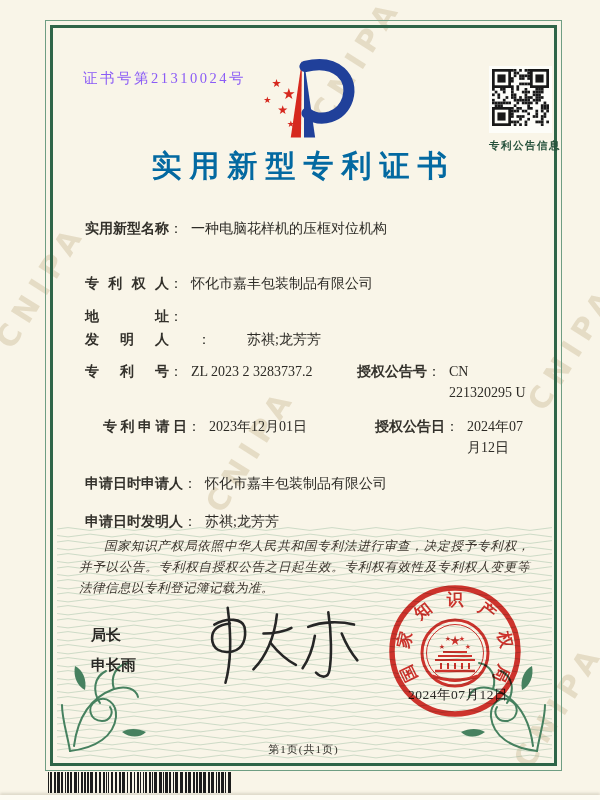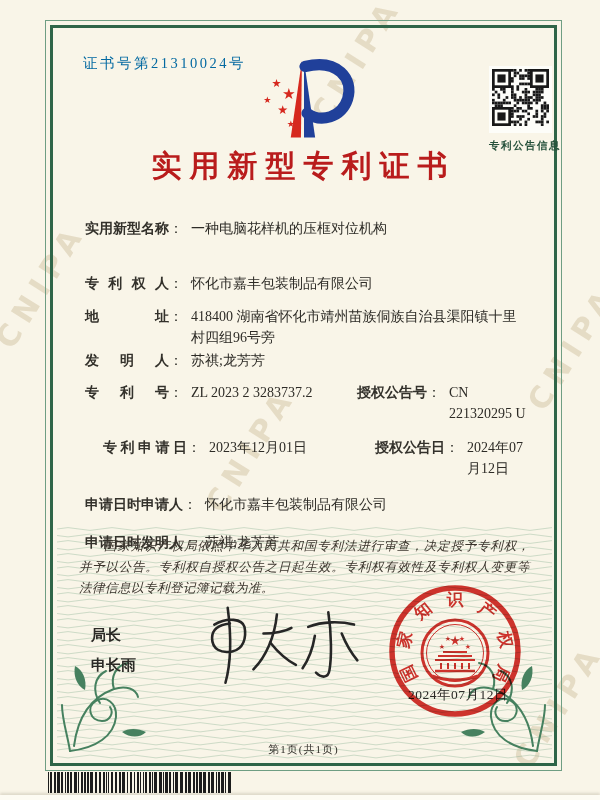--- a/index.html
+++ b/index.html
@@ -27,44 +27,44 @@
   .frame::before {
     content:""; position:absolute; inset:-8px; border:1.5px solid #6f9e83; pointer-events:none;
   }
 
   .waves { position:absolute; left:4px; top:498px; z-index:0; }
   .ornament { position:absolute; z-index:1; }
   .orn-br { right:3px; bottom:3px; }
   .orn-bl { left:3px; bottom:3px; }
 
   .cert-no {
-    position:absolute; left:30px; top:26px; z-index:3;
-    font-size:14.5px; letter-spacing:2.5px; color:#0369a1;
+    position:absolute; left:30px; top:41px; z-index:3;
+    font-size:14.5px; letter-spacing:2.5px; color:#8b5cf6;
   }
   .logo { position:absolute; left:187px; top:26px; z-index:3; }
   .qr-wrap { position:absolute; left:408px; top:38px; width:100px; text-align:left; z-index:3;margin-left:20px; }
   .qr-box { background:#fdfdf9; padding:3px; display:inline-block; margin-left:8px; }
   .qr-caption {
     margin-top:6px; font-size:10.5px; font-weight:bold; letter-spacing:1.5px;
     color:#24503a; text-align:center; width:88px;
   }
   .title {
     position:absolute; left:0; right:0; top:118px; z-index:3; text-align:center;
-    font-size:30px; font-weight:bold; letter-spacing:8px; color:#b91c1c;
+    font-size:30px; font-weight:bold; letter-spacing:8px; color:#0369a1;
   }
 
   .fields { position:absolute; left:32px; right:26px; top:190px; z-index:3; font-size:14px; line-height:21px; }
   .row { display:flex; align-items:flex-start; }
   .lbl { color:#33312b; flex:none;font-weight:bold; }
   .lbl.j { display:inline-block; width:84px; text-align:justify; text-align-last:justify; }
   .colon { flex:none; margin-right:8px; }
   .val { flex:1; color:#2d2b26; }
   .cols .col-l { width:272px; display:flex; }
   .cols .col-r { flex:1; display:flex; }
-  .f-patentee{margin-top:34px;} .f-address{margin-top:12px;} .f-inventor{margin-top:2px;}
+  .f-patentee{margin-top:34px;} .f-address{margin-top:12px;} .f-inventor{margin-top:2px;gap:28px;}
   .f-nums{margin-top:11px;} .f-dates{margin-top:13px;margin-left:18px;} .f-app{margin-top:15px;} .f-inv2{margin-top:17px;}
 
   .statement {
     position:absolute; left:26px; right:24px; top:508px; z-index:3;
     font-size:12.5px; line-height:21px; color:#3a342c; letter-spacing:0.5px;
     text-indent:2em; text-align:justify; font-style:italic;
   }
   .signer { position:absolute; left:38px; top:592px; z-index:4; font-size:15px; font-weight:bold;
     font-family:"Liberation Sans","DejaVu Sans",sans-serif; color:#2b2a26; line-height:30px; }
   .signature { position:absolute; left:130px; top:572px; z-index:4; }
@@ -335,21 +335,20 @@
 
       <div class="row f-patentee">
         <span class="lbl j">专利权人</span>
           <span class="colon">：</span>
         <span class="val">怀化市嘉丰包装制品有限公司</span>
       </div>
 
       <div class="row f-address">
         <span class="lbl j">地址</span>
           <span class="colon">：</span>
-        <span class="val">418400 湖南省怀化市靖州苗族侗族自治县渠阳镇十里村四组96号旁</span>
       </div>
 
       <div class="row f-inventor">
         <span class="lbl j">发明人</span>
           <span class="colon">：</span>
         <span class="val">苏祺;龙芳芳</span>
       </div>
 
       <div class="row cols f-nums">
         <div class="col-l">

